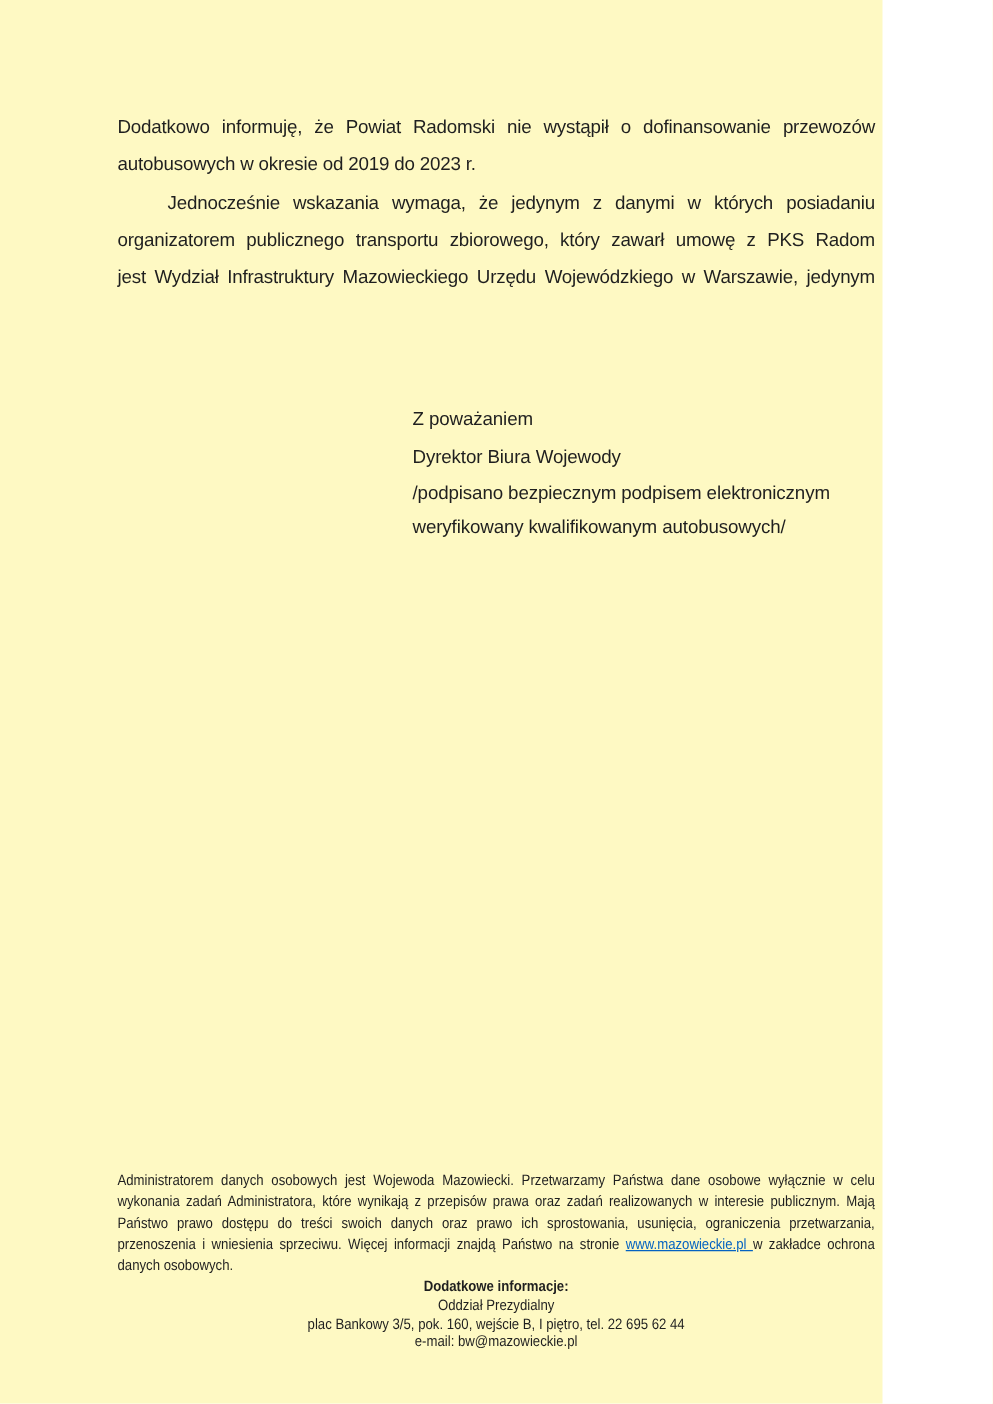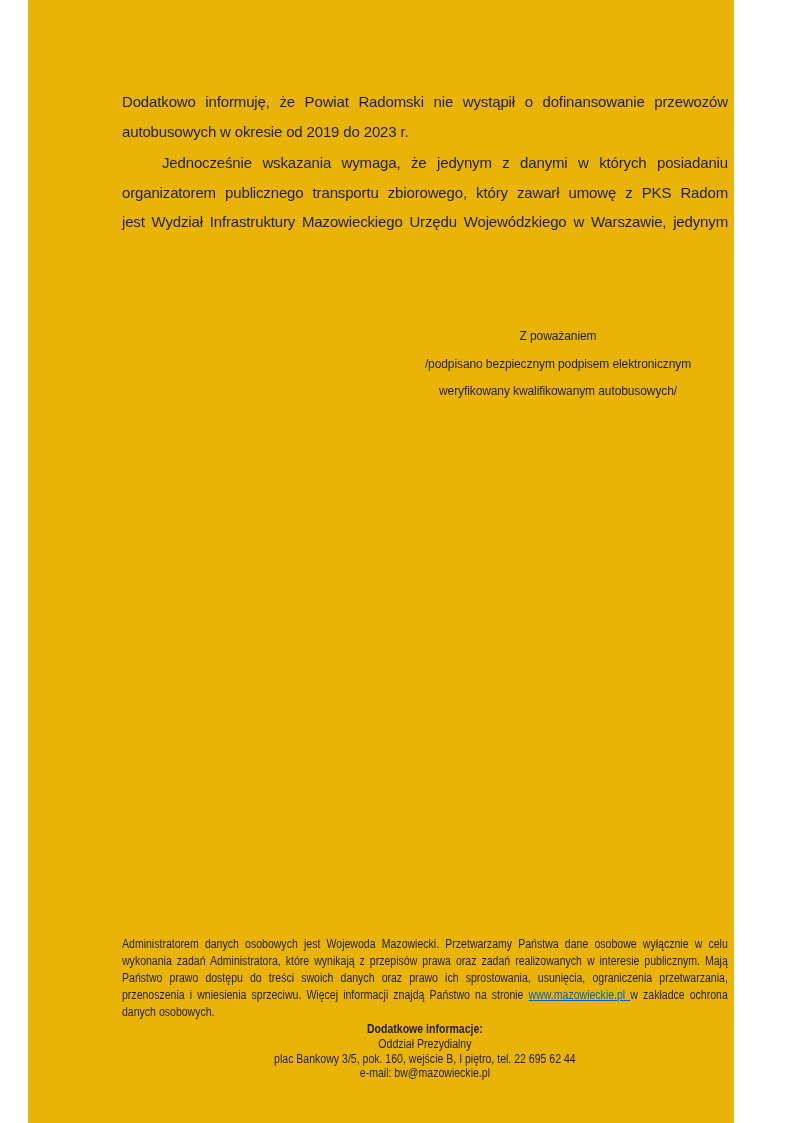--- a/index.html
+++ b/index.html
@@ -1,46 +1,45 @@
 <!DOCTYPE html>
 <html><head>
 <meta charset="utf-8">
 <style>
   * { margin: 0; padding: 0; box-sizing: border-box; }
   html, body { width: 794px; height: 1123px; background: #ffffff; }
   .page {
     position: relative;
     width: 706px; height: 1123px;
-    background: #eab308;
+    background: #fef9c3;
     color: #1f1f1f;
     font-family: "Liberation Sans", "DejaVu Sans", sans-serif;
     overflow: hidden;
-    margin-left: 28px;
   }
 
   
   .body-text {
     position: absolute;
     left: 94px; top: 87px; width: 606px;
     font-size: 15px; line-height: 29.5px;
     letter-spacing: -0.15px;
   }
   .paragraph + .paragraph { margin-top: 2px; }
 
   
   .jline { text-align: justify; text-align-last: justify; white-space: normal; }
   .jline.last { text-align-last: left; }
   .jline.indent { text-indent: 40px; }
 
   
   .signature {
     position: absolute;
     left: 330px; top: 321px; width: 400px;
-    text-align: center;
-    font-size: 12px; letter-spacing: -0.1px;
+    text-align: left;
+    font-size: 15px; letter-spacing: -0.1px;
   }
   .sig-line { line-height: 30px; }
   .sig-note { line-height: 27px; }
 
   
   .footer-wrap {
     position: absolute;
     left: 94px; top: 936px; width: 690px;
     transform: scaleX(0.878);
     transform-origin: top left;
@@ -69,20 +68,21 @@
       </div>
     <div class="paragraph">
         <div class="jline indent">Jednocześnie wskazania wymaga, że jedynym z danymi w których posiadaniu</div>
         <div class="jline">organizatorem publicznego transportu zbiorowego, który zawarł umowę z PKS Radom</div>
         <div class="jline">jest Wydział Infrastruktury Mazowieckiego Urzędu Wojewódzkiego w Warszawie, jedynym</div>
       </div>
   </div>
 
   <div class="signature">
     <div class="sig-line">Z poważaniem</div>
+    <div class="sig-line">Dyrektor Biura Wojewody</div>
     <div class="sig-note">
       <div>/podpisano bezpiecznym podpisem elektronicznym</div>
       <div>weryfikowany kwalifikowanym autobusowych/</div>
     </div>
   </div>
 
   <div class="footer-wrap">
     <div class="rodo">
         <div class="jline">Administratorem danych osobowych jest Wojewoda Mazowiecki. Przetwarzamy Państwa dane osobowe wyłącznie w celu</div>
         <div class="jline">wykonania zadań Administratora, które wynikają z przepisów prawa oraz zadań realizowanych w interesie publicznym. Mają</div>

